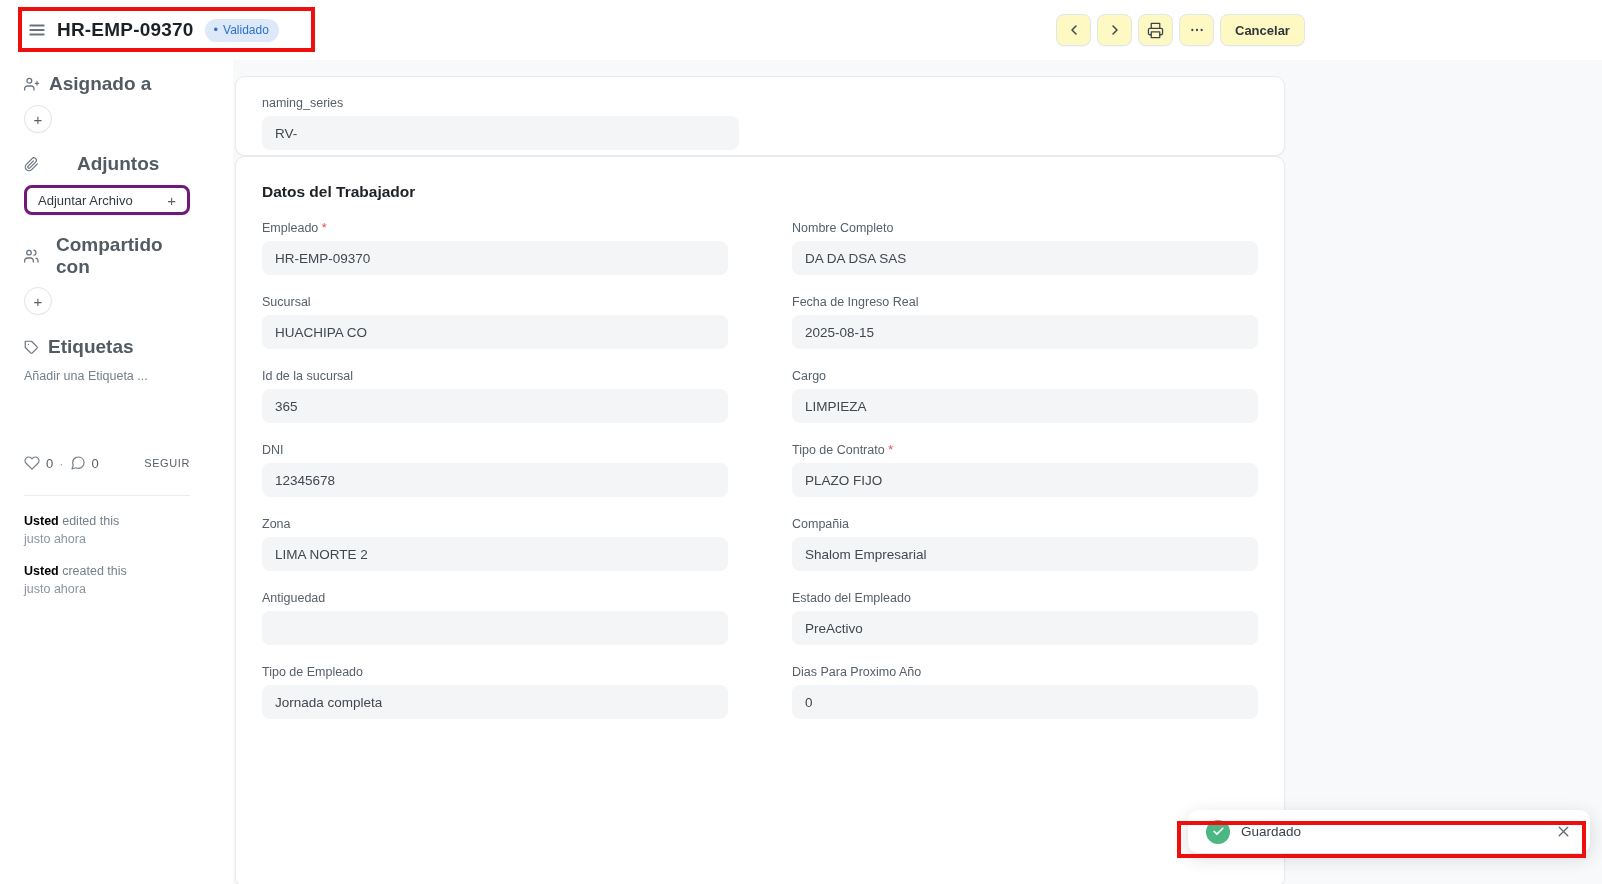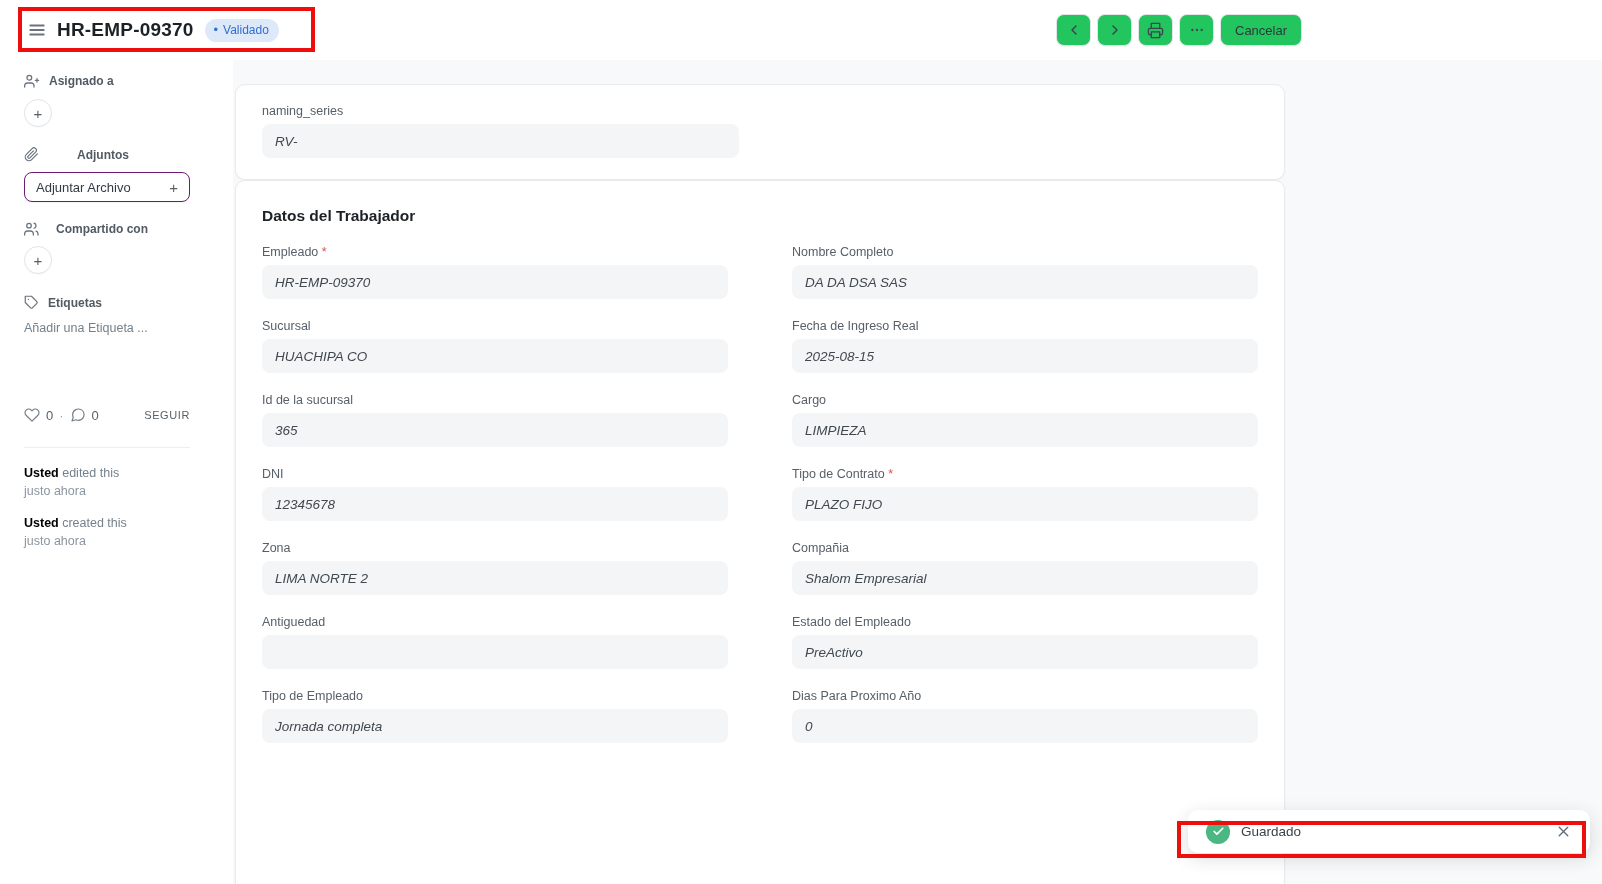--- a/index.html
+++ b/index.html
@@ -15,38 +15,39 @@
   .header-left { position:absolute; left:28px; top:0; height:60px; display:flex; align-items:center; gap:11px; }
   .hamburger { color:#6b7380; cursor:pointer; }
   .page-title { font-size:19px; font-weight:700; color:#1c2126; letter-spacing:.2px; }
   .status-badge {
     background:#dde9f9; color:#2e6fd0; font-size:12px; font-weight:500;
     padding:4px 10px 5px 9px; border-radius:12px; display:flex; align-items:center; gap:5px;
   }
   .status-badge .dot { font-size:13px; line-height:10px; }
   .header-actions { position:absolute; left:1056px; top:14px; display:flex; gap:6px; align-items:center; }
   .icon-btn, .text-btn {
-    background:#22c55e; border:1px solid #e3e6e9; border-radius:8px; height:32px;
+    background:#fef9c3; border:1px solid #e3e6e9; border-radius:8px; height:32px;
     display:flex; align-items:center; justify-content:center; color:#3c454e; cursor:pointer;
     box-shadow:0 .5px 1px rgba(25,39,52,.04);
+    font-weight:bold;
   }
   .icon-btn { width:35px; }
   .text-btn { padding:0 14px; font-size:13px; color:#30373e; }
 
   
   .sidebar { position:absolute; left:24px; top:60px; width:166px; }
-  .side-heading { display:flex; align-items:center; gap:9px; color:#525b63; font-size:12px; font-weight:600; }
+  .side-heading { display:flex; align-items:center; gap:9px; color:#525b63; font-size:19px; font-weight:600; }
   .side-heading svg { color:#69737e; }
   .circle-plus {
     width:28px; height:28px; border-radius:50%; border:1px solid #e3e6e9; background:#fff;
     color:#596168; font-size:15px; display:flex; align-items:center; justify-content:center;
     cursor:pointer; box-shadow:0 .5px 1px rgba(25,39,52,.05);
   }
   .attach-btn {
-    width:166px; height:30px; border:1px solid #701a75; border-radius:8px; background:#fff;
+    width:166px; height:30px; border:3px solid #701a75; border-radius:8px; background:#fff;
     display:flex; align-items:center; justify-content:space-between; padding:0 11px;
     font-size:13px; color:#333a41; cursor:pointer; box-shadow:0 .5px 1px rgba(25,39,52,.05);
   }
   .attach-btn .plus { color:#596168; font-size:15px; }
   .tag-placeholder { font-size:12.5px; color:#74808b; }
   .likes-row { display:flex; align-items:center; gap:6px; color:#596168; font-size:13px; }
   .likes-row svg { color:#74808b; }
   .likes-row .sep { color:#9aa3ab; }
   .follow-label { margin-left:auto; font-size:11px; letter-spacing:.6px; color:#596168; font-weight:500; cursor:pointer; }
   .side-divider { height:1px; background:#eceef0; margin:24px 0 16px 0; }
@@ -55,31 +56,31 @@
   .activity-line1 b { color:#000000; font-weight:700; }
   .activity-time { font-size:12.5px; color:#8b959f; line-height:18px; }
 
   
   .main { position:absolute; left:233px; top:60px; width:1369px; height:824px; background:#f8f9fa; }
   .content { position:absolute; left:2px; top:0; width:1050px; }
   .card {
     background:#fff; border:1px solid #e8eaec; border-radius:10px;
     box-shadow:0 1px 2px rgba(25,39,52,.04); padding:26px;
   }
-  .card-1 { margin-top:24px; height:96px; padding-top:19px; }
+  .card-1 { margin-top:16px; height:80px; padding-top:19px; }
   .card-2 { height:731px; }
   .card-3 { margin-top:21px; height:160px; }
   .section-title { font-size:15.5px; font-weight:700; color:#1c2126; }
   .fields-grid { display:grid; grid-template-columns:1fr 1fr; column-gap:64px; margin-top:20px; }
   .field { margin-bottom:20px; }
   .field-label { font-size:12.5px; color:#57606a; margin-bottom:6px; }
   .field-label .req { color:#e24c4c; }
   .control {
     height:34px; background:#f4f5f6; border-radius:8px; padding:0 13px;
-    display:flex; align-items:center; font-size:13.5px; color:#404850; cursor:text;font-style:italic;
+    display:flex; align-items:center; font-size:13.5px; color:#404850; cursor:text;
   }
 
   
   .toast {
     position:absolute; left:1188px; top:810px; width:402px; height:43px; background:#fff;
     border-radius:10px; box-shadow:0 5px 18px rgba(25,39,52,.16);
     display:flex; align-items:center; padding:0 18px; gap:11px; z-index:20;
   }
   .toast-check {
     width:24px; height:24px; border-radius:50%; background:#4bb783;

